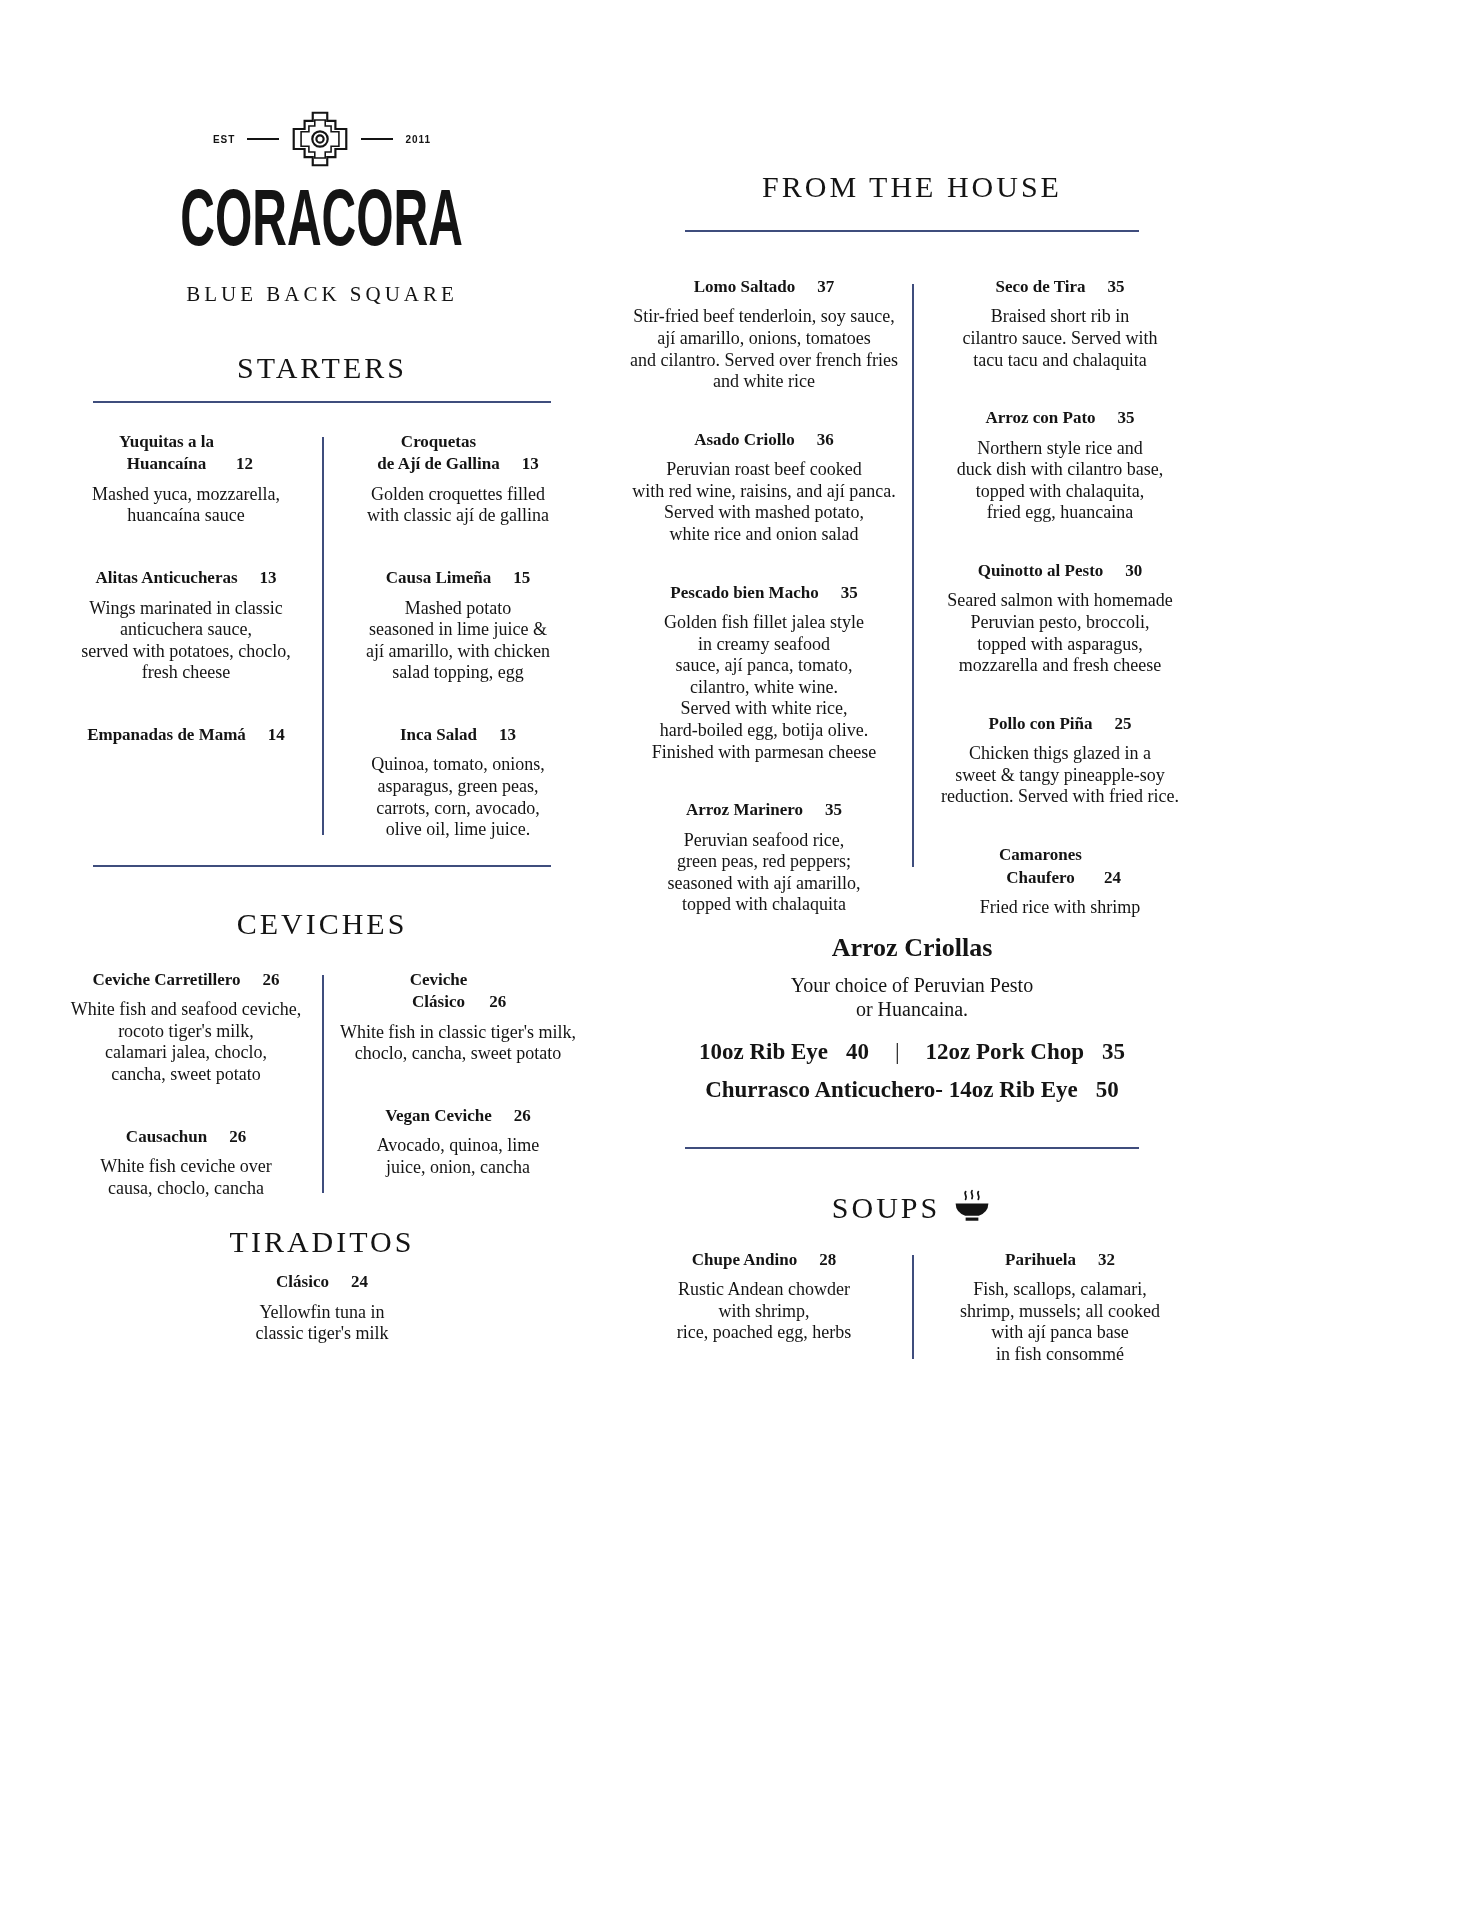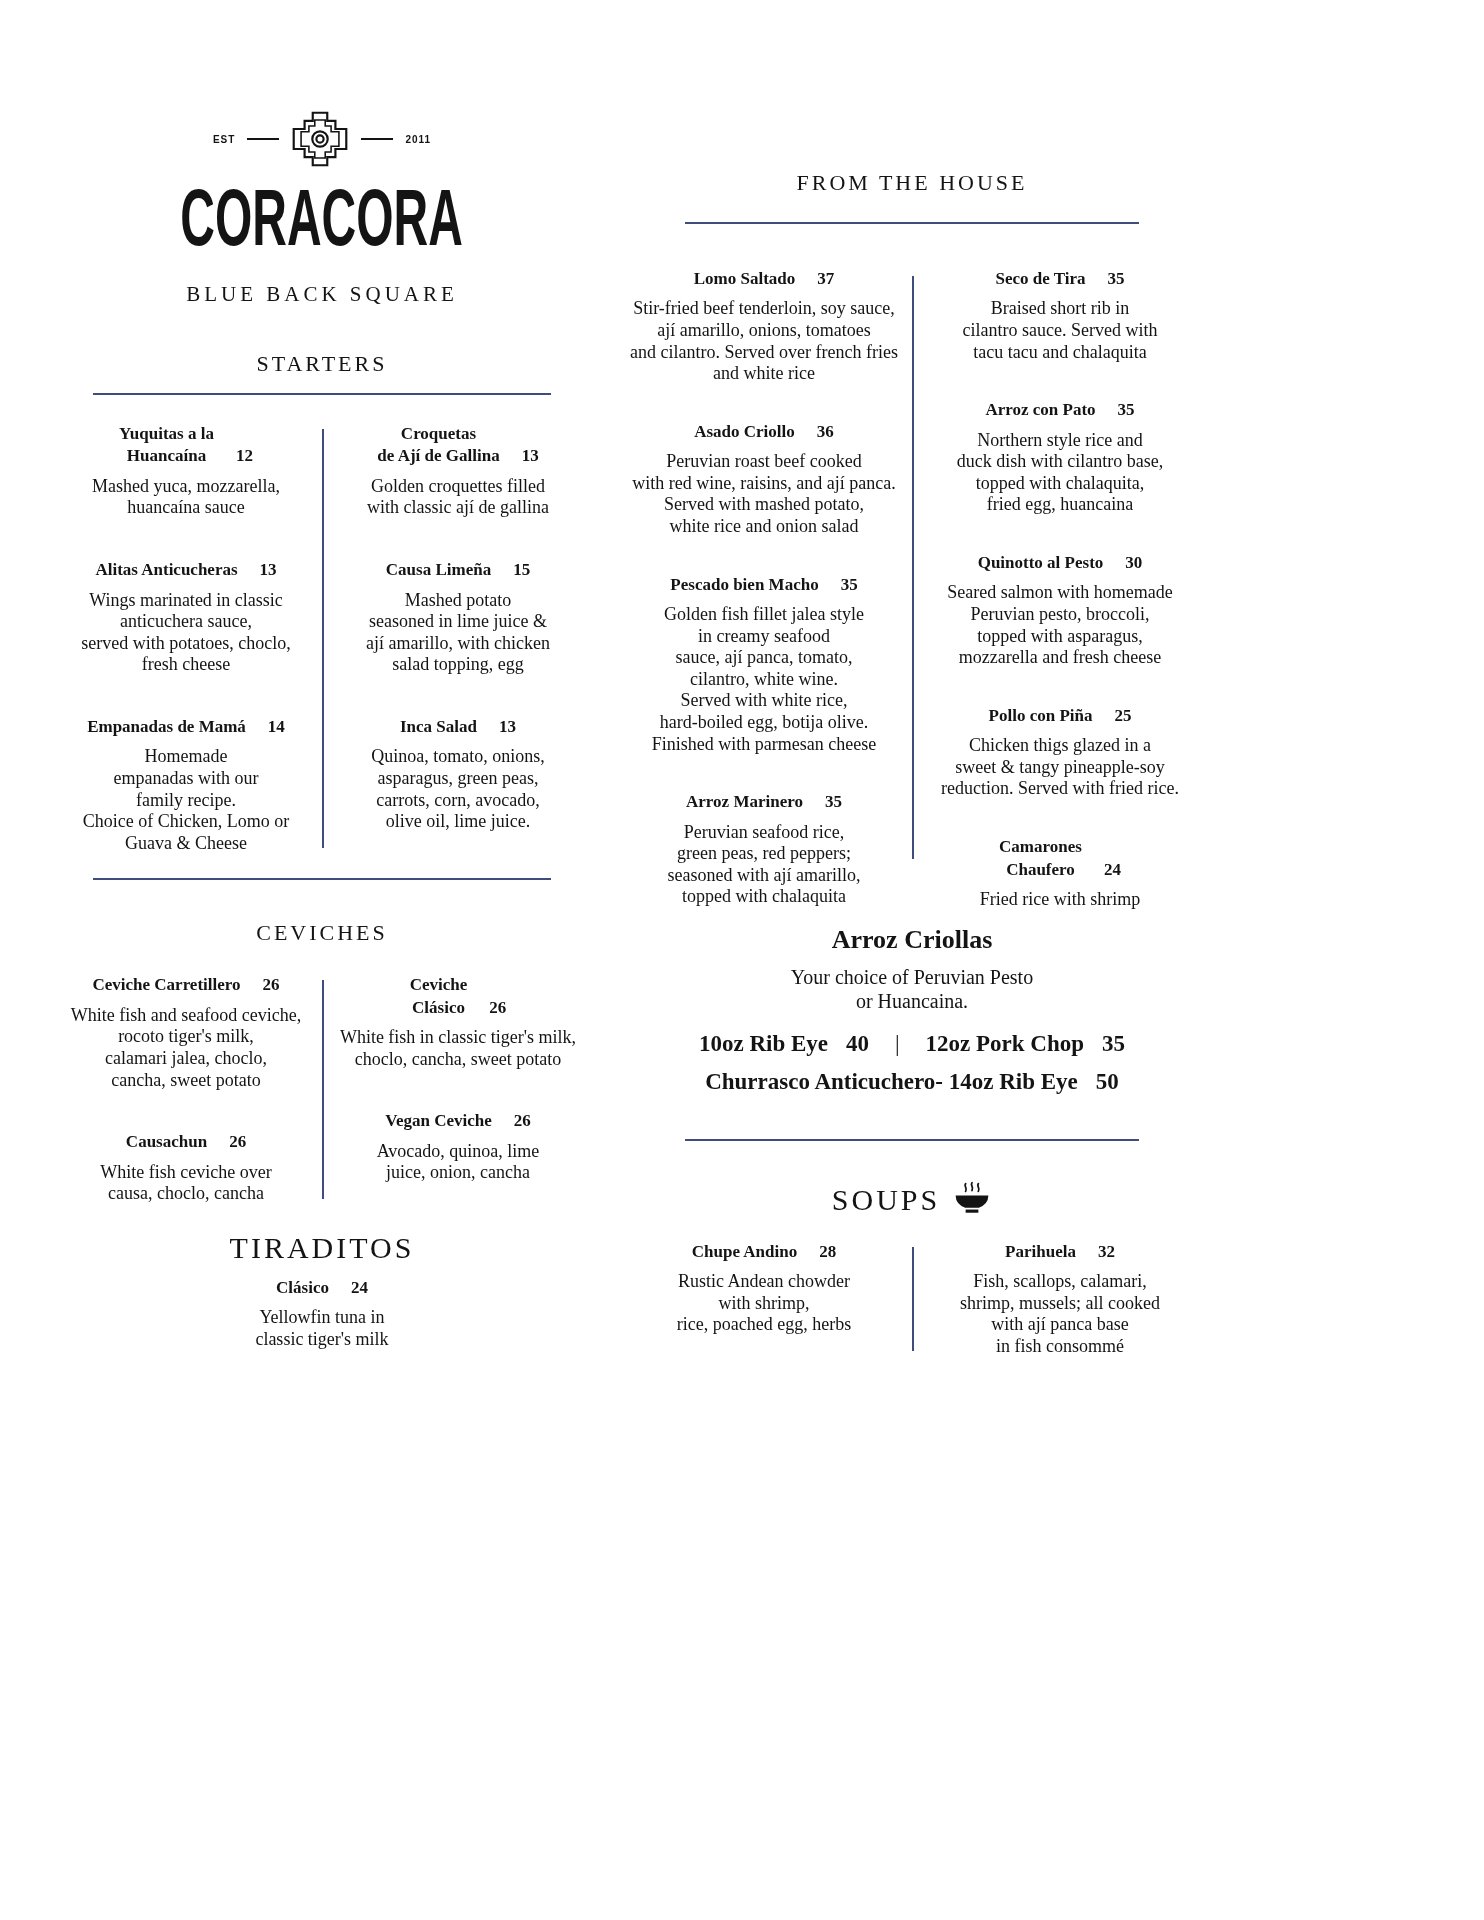--- a/index.html
+++ b/index.html
@@ -17,21 +17,21 @@
   .logo-row { display:flex; align-items:center; justify-content:center; gap:12px; height:58px; }
   .logo-tag { font-family:"Liberation Sans",sans-serif; font-size:10px; font-weight:bold; letter-spacing:1px; }
   .logo-line { display:inline-block; width:32px; height:2px; background:var(--ink,#141414); }
   .wordmark {
     display:inline-block; margin-top:12px; line-height:.95;
     font-family:"Liberation Sans",sans-serif; font-weight:700; font-size:80px;
     transform:scaleX(.6); transform-origin:center; white-space:nowrap;
   }
   .subtitle { margin-top:26px; font-size:21px; letter-spacing:4px; }
 
-  .section-title { font-size:22px; letter-spacing:3px; margin-top:44px; }
+  .section-title { font-size:30px; letter-spacing:3px; margin-top:44px; }
   .hrule { height:2px; background:var(--rule,#3f4d7d); margin:16px auto 0; width:88%; }
   .col-right .hrule { width:80%; }
 
   .grid2 { position:relative; display:grid; grid-template-columns:1fr 1fr; column-gap:24px; margin-top:28px; }
   .vdiv { position:absolute; left:50%; top:6px; bottom:6px; width:2px; background:var(--rule,#3f4d7d); }
   .vdiv.house { top:8px; bottom:52px; }
 
   .item { margin-bottom:40px; }
   .gcol .item:last-child { margin-bottom:0; }
   .item-head {
@@ -110,25 +110,20 @@
         <div class="item-desc">Wings marinated in classic
 anticuchera sauce,
 served with potatoes, choclo,
 fresh cheese</div>
       </div>
       <div class="item">
         <div class="item-head">
             <span class="item-name">Empanadas de Mamá</span>
             <span class="item-price">14</span>
           </div>
-        <div class="item-desc">Homemade
-empanadas with our
-family recipe.
-Choice of Chicken, Lomo or
-Guava &amp; Cheese</div>
       </div>
     </div>
     <div class="gcol">
       <div class="item">
         <div class="item-head">
             <span class="item-name">Croquetas
 de Ají de Gallina</span>
             <span class="item-price">13</span>
           </div>
         <div class="item-desc">Golden croquettes filled

